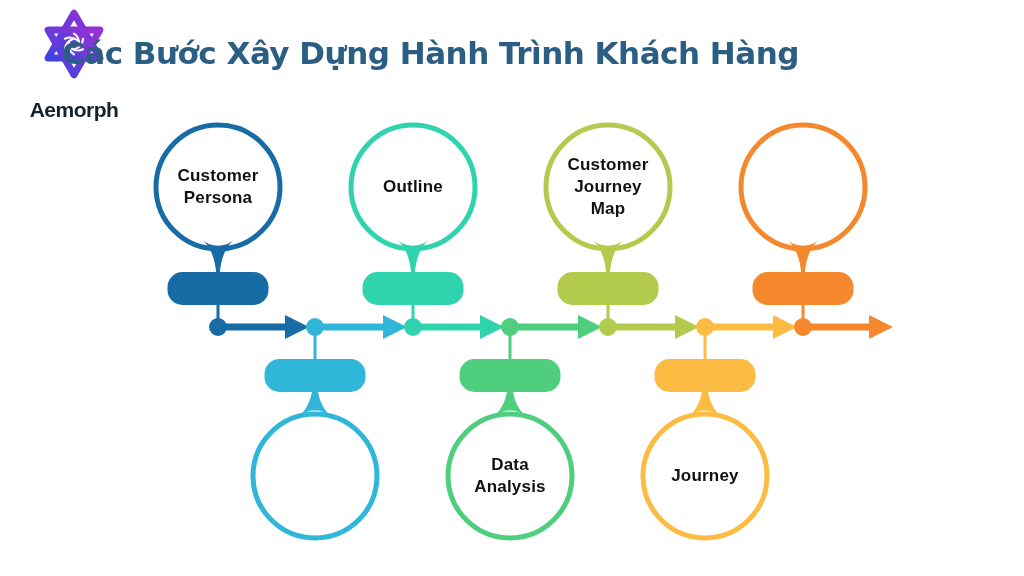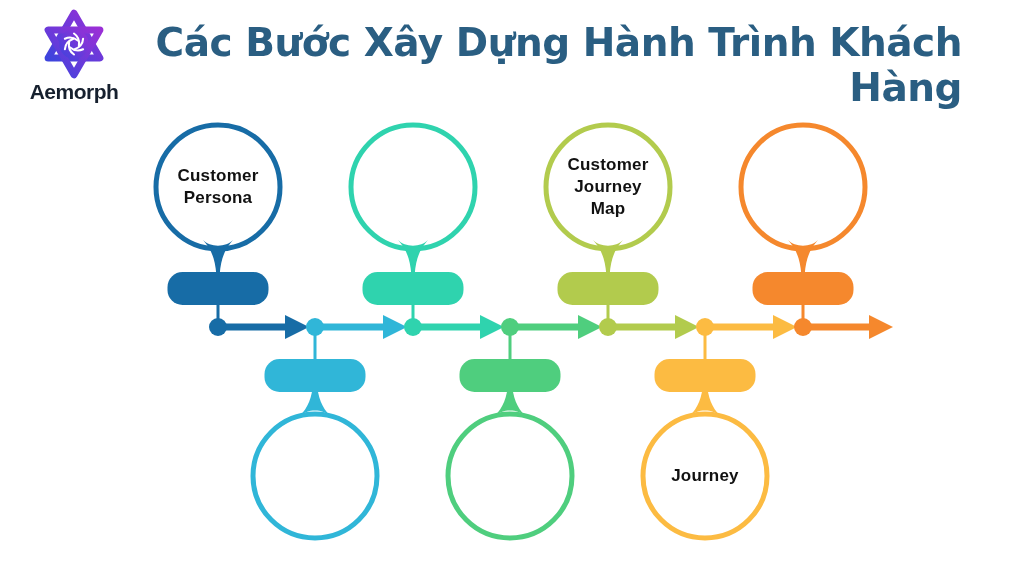--- a/index.html
+++ b/index.html
@@ -2,31 +2,31 @@
 <html><head>
 <meta charset="utf-8">
 <style>
   html,body{margin:0;padding:0;background:#e8e8e8;}
   .canvas{
     position:relative;width:1024px;height:576px;background:#ffffff;
     overflow:hidden;font-family:"Liberation Sans",sans-serif;
   }
   .logo{
     position:absolute;left:18px;top:6px;width:112px;
-    display:flex;flex-direction:column;align-items:center;
+    display:flex;flex-direction:column;align-items:center;gap:18px;
   }
   .logo-wordmark{
     font-weight:bold;font-size:21px;color:#16202e;letter-spacing:-0.5px;
     margin-top:-2px;
   }
   .page-title{
-    position:absolute;left:512px;top:65px;transform:translate(-50%,-50%);
-    width:900px;text-align:right;
+    position:absolute;left:512px;top:53px;transform:translate(-50%,-50%);
+    width:900px;text-align:left;
     font-family:"DejaVu Sans","Liberation Sans",sans-serif;
-    font-weight:bold;font-size:39px;letter-spacing:-0.5px;
+    font-weight:bold;font-size:31px;letter-spacing:-0.5px;
   }
   .diagram-svg{position:absolute;left:0;top:0;}
   .bubble-label{
     position:absolute;width:150px;transform:translate(-50%,-50%);
     text-align:center;font-weight:bold;font-size:17px;line-height:1.3;
     color:#111111;white-space:pre-line;letter-spacing:0.2px;
   }
 </style>
 </head>
 <body>
@@ -143,18 +143,21 @@
       <circle cx="803" cy="187" r="62" fill="#ffffff" class="tint-stroke" stroke-width="5" stroke="#f5882d"></circle>
       <path class="tint-fill" transform="translate(803,0)" d="M-15,240 C-7,249 -3,258 -1.7,274 L1.7,274 C3,258 7,249 15,240 C8,247.5 -8,247.5 -15,240 Z" fill="#f5882d"></path>
       <rect class="tint-fill" x="801.5" y="268" width="3" height="59" fill="#f5882d"></rect>
       <rect class="tint-fill" x="752.5" y="272" width="101" height="33" rx="15" fill="#f5882d"></rect>
       <circle class="tint-fill" cx="803" cy="327" r="9" fill="#f5882d"></circle>
     </g>
   </svg>
 
   <div class="bubble-label" style="left:218px;top:187px">Customer
 Persona</div>
+  <div class="bubble-label" style="left:413px;top:187px">Outline</div>
+  <div class="bubble-label" style="left:510px;top:476px">Data
+Analysis</div>
   <div class="bubble-label" style="left:608px;top:187px">Customer
 Journey
 Map</div>
   <div class="bubble-label" style="left:705px;top:476px">Journey</div>
 
 </div>
 
 </body></html>

